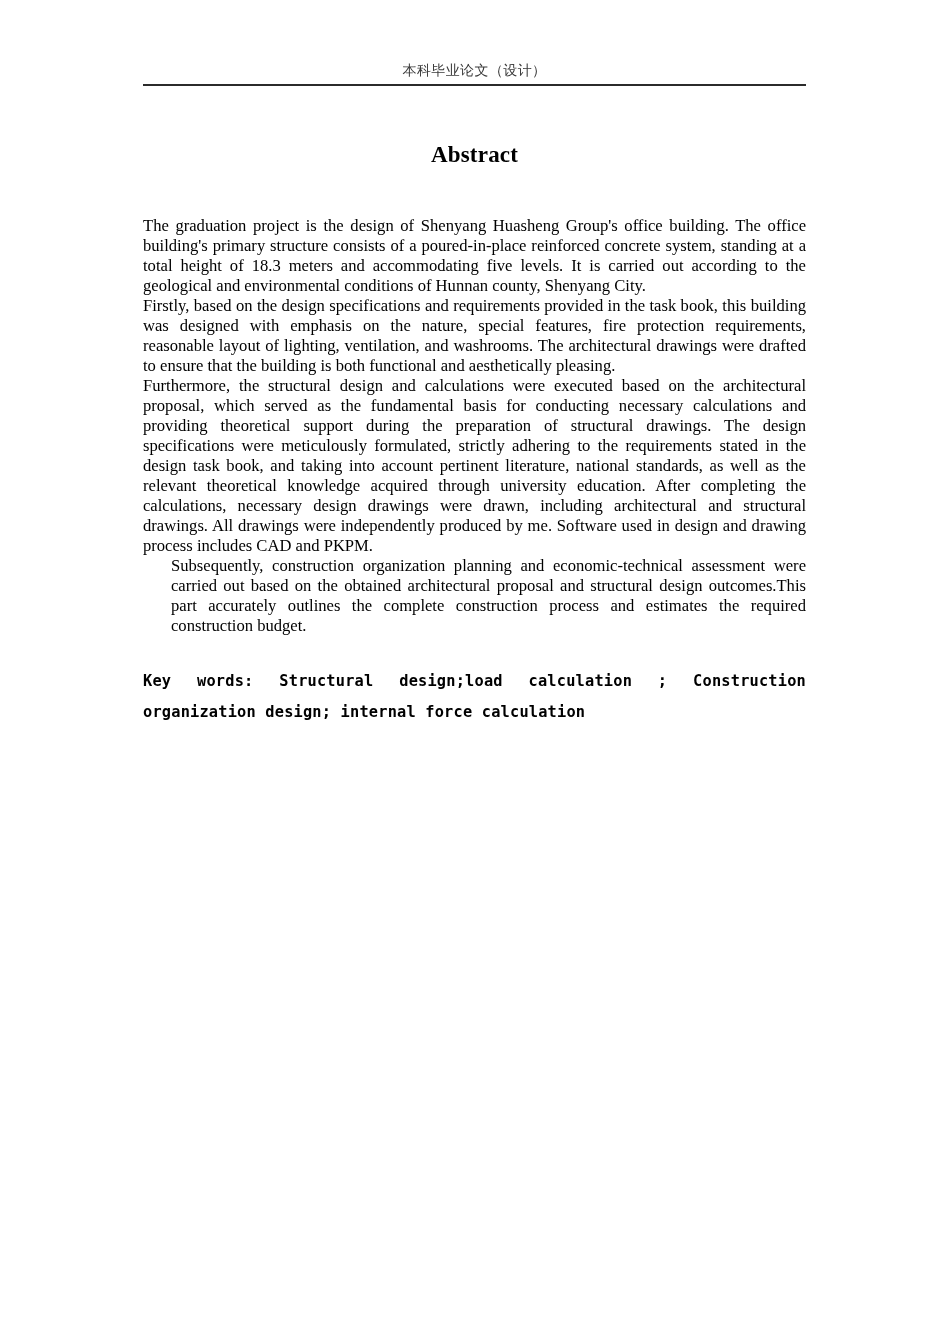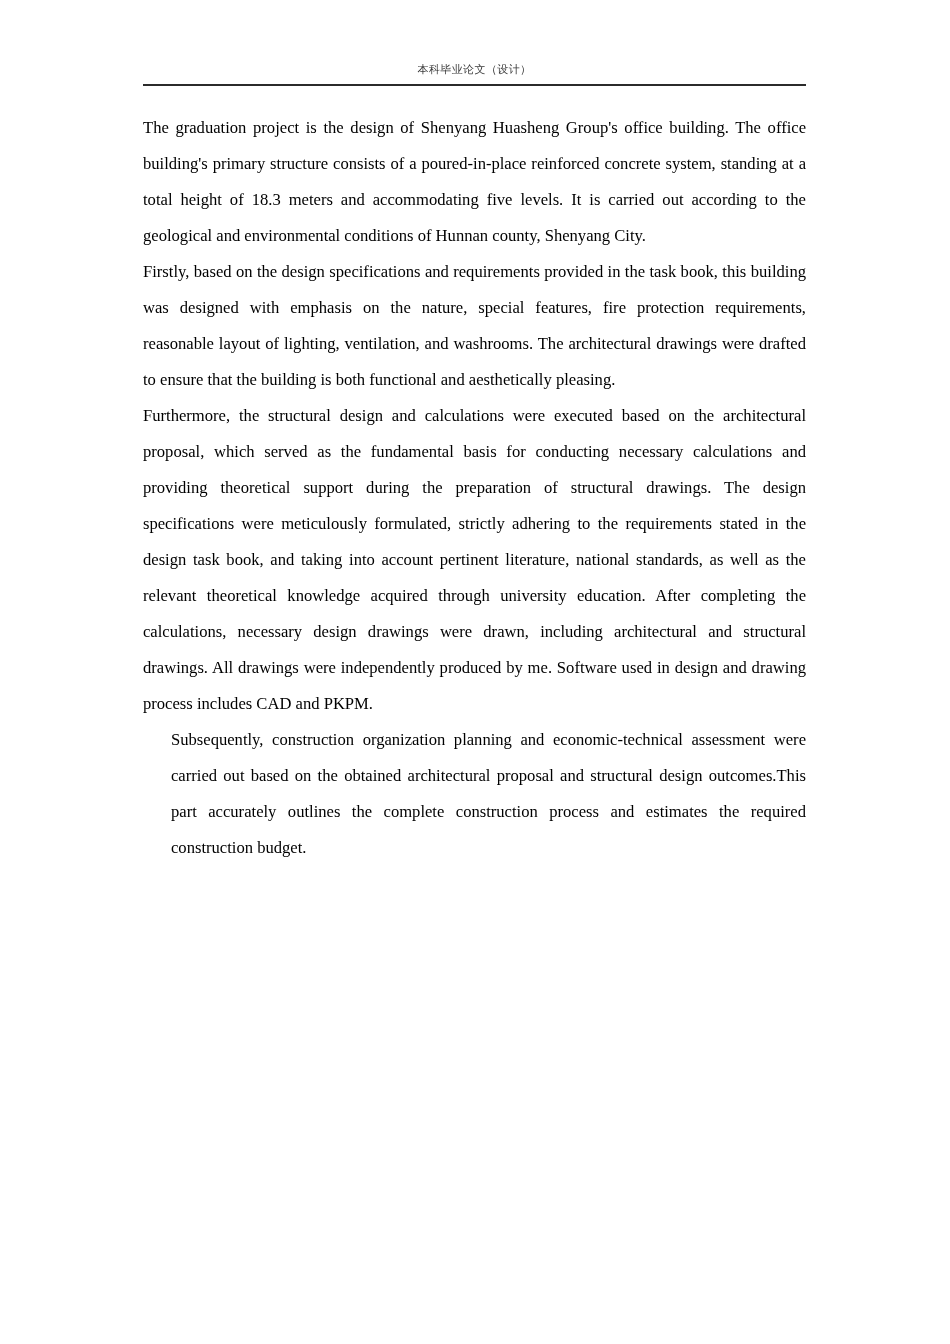--- a/index.html
+++ b/index.html
@@ -27,21 +27,21 @@
     position: absolute;
     left: 143px;
     top: 60px;
     width: 663px;
     box-sizing: border-box;
   }
   .page-header-text {
     display: block;
     text-align: center;
     font-family: "DejaVu Sans", "Liberation Sans", sans-serif;
-    font-size: 11px;
+    font-size: 14px;
     line-height: 20px;
     letter-spacing: 0.4px;
     color: #3a3a3a;
     white-space: nowrap;
   }
   .header-rule {
     display: block;
     margin-top: 4px;
     width: 100%;
     height: 0;
@@ -66,21 +66,21 @@
     letter-spacing: 0.2px;
     padding-top: 30px;
     padding-bottom: 46px;
   }
   .body-text p {
     margin: 0;
     padding: 0;
     text-align: justify;
     text-justify: inter-word;
     font-size: 16.6px;
-    line-height: 36px;
+    line-height: 20px;
     text-indent: 0;
     hyphens: none;
   }
   .body-text p:last-child {
     text-align: justify;
     margin-left: 28px;
   }
   
   .keywords {
     margin-top: 30px;
@@ -110,24 +110,29 @@
 
 <div class="page">
 
   <div class="page-header">
     <span class="page-header-text">本科毕业论文（设计）</span>
     <span class="header-rule"></span>
   </div>
 
   <div class="content">
 
+    <h1 class="doc-title">Abstract</h1>
 
     <div class="body-text">
       <p>The graduation project is the design of Shenyang Huasheng Group's office building. The office building's primary structure consists of a poured-in-place reinforced concrete system, standing at a total height of 18.3 meters and accommodating five levels. It is carried out according to the geological and environmental conditions of Hunnan county, Shenyang City.</p>
       <p>Firstly, based on the design specifications and requirements provided in the task book, this building was designed with emphasis on the nature, special features, fire protection requirements, reasonable layout of lighting, ventilation, and washrooms. The architectural drawings were drafted to ensure that the building is both functional and aesthetically pleasing.</p>
       <p>Furthermore, the structural design and calculations were executed based on the architectural proposal, which served as the fundamental basis for conducting necessary calculations and providing theoretical support during the preparation of structural drawings. The design specifications were meticulously formulated, strictly adhering to the requirements stated in the design task book, and taking into account pertinent literature, national standards, as well as the relevant theoretical knowledge acquired through university education. After completing the calculations, necessary design drawings were drawn, including architectural and structural drawings. All drawings were independently produced by me. Software used in design and drawing process includes CAD and PKPM.</p>
       <p>Subsequently, construction organization planning and economic-technical assessment were carried out based on the obtained architectural proposal and structural design outcomes.This part accurately outlines the complete construction process and estimates the required construction budget.</p>
     </div>
 
+    <div class="keywords">
+      <span class="kw-line1">Key words: Structural design;load calculation ; Construction</span>
+      <span class="kw-line2">organization design; internal force calculation</span>
+    </div>
 
   </div>
 
 </div>
 
 </body></html>

